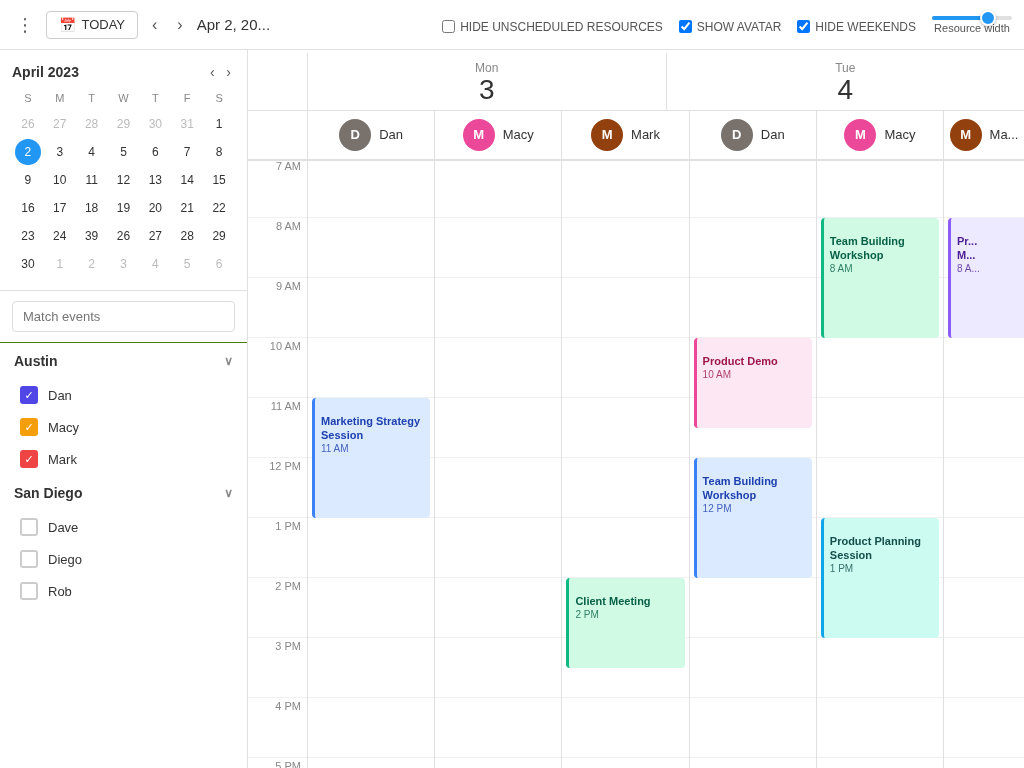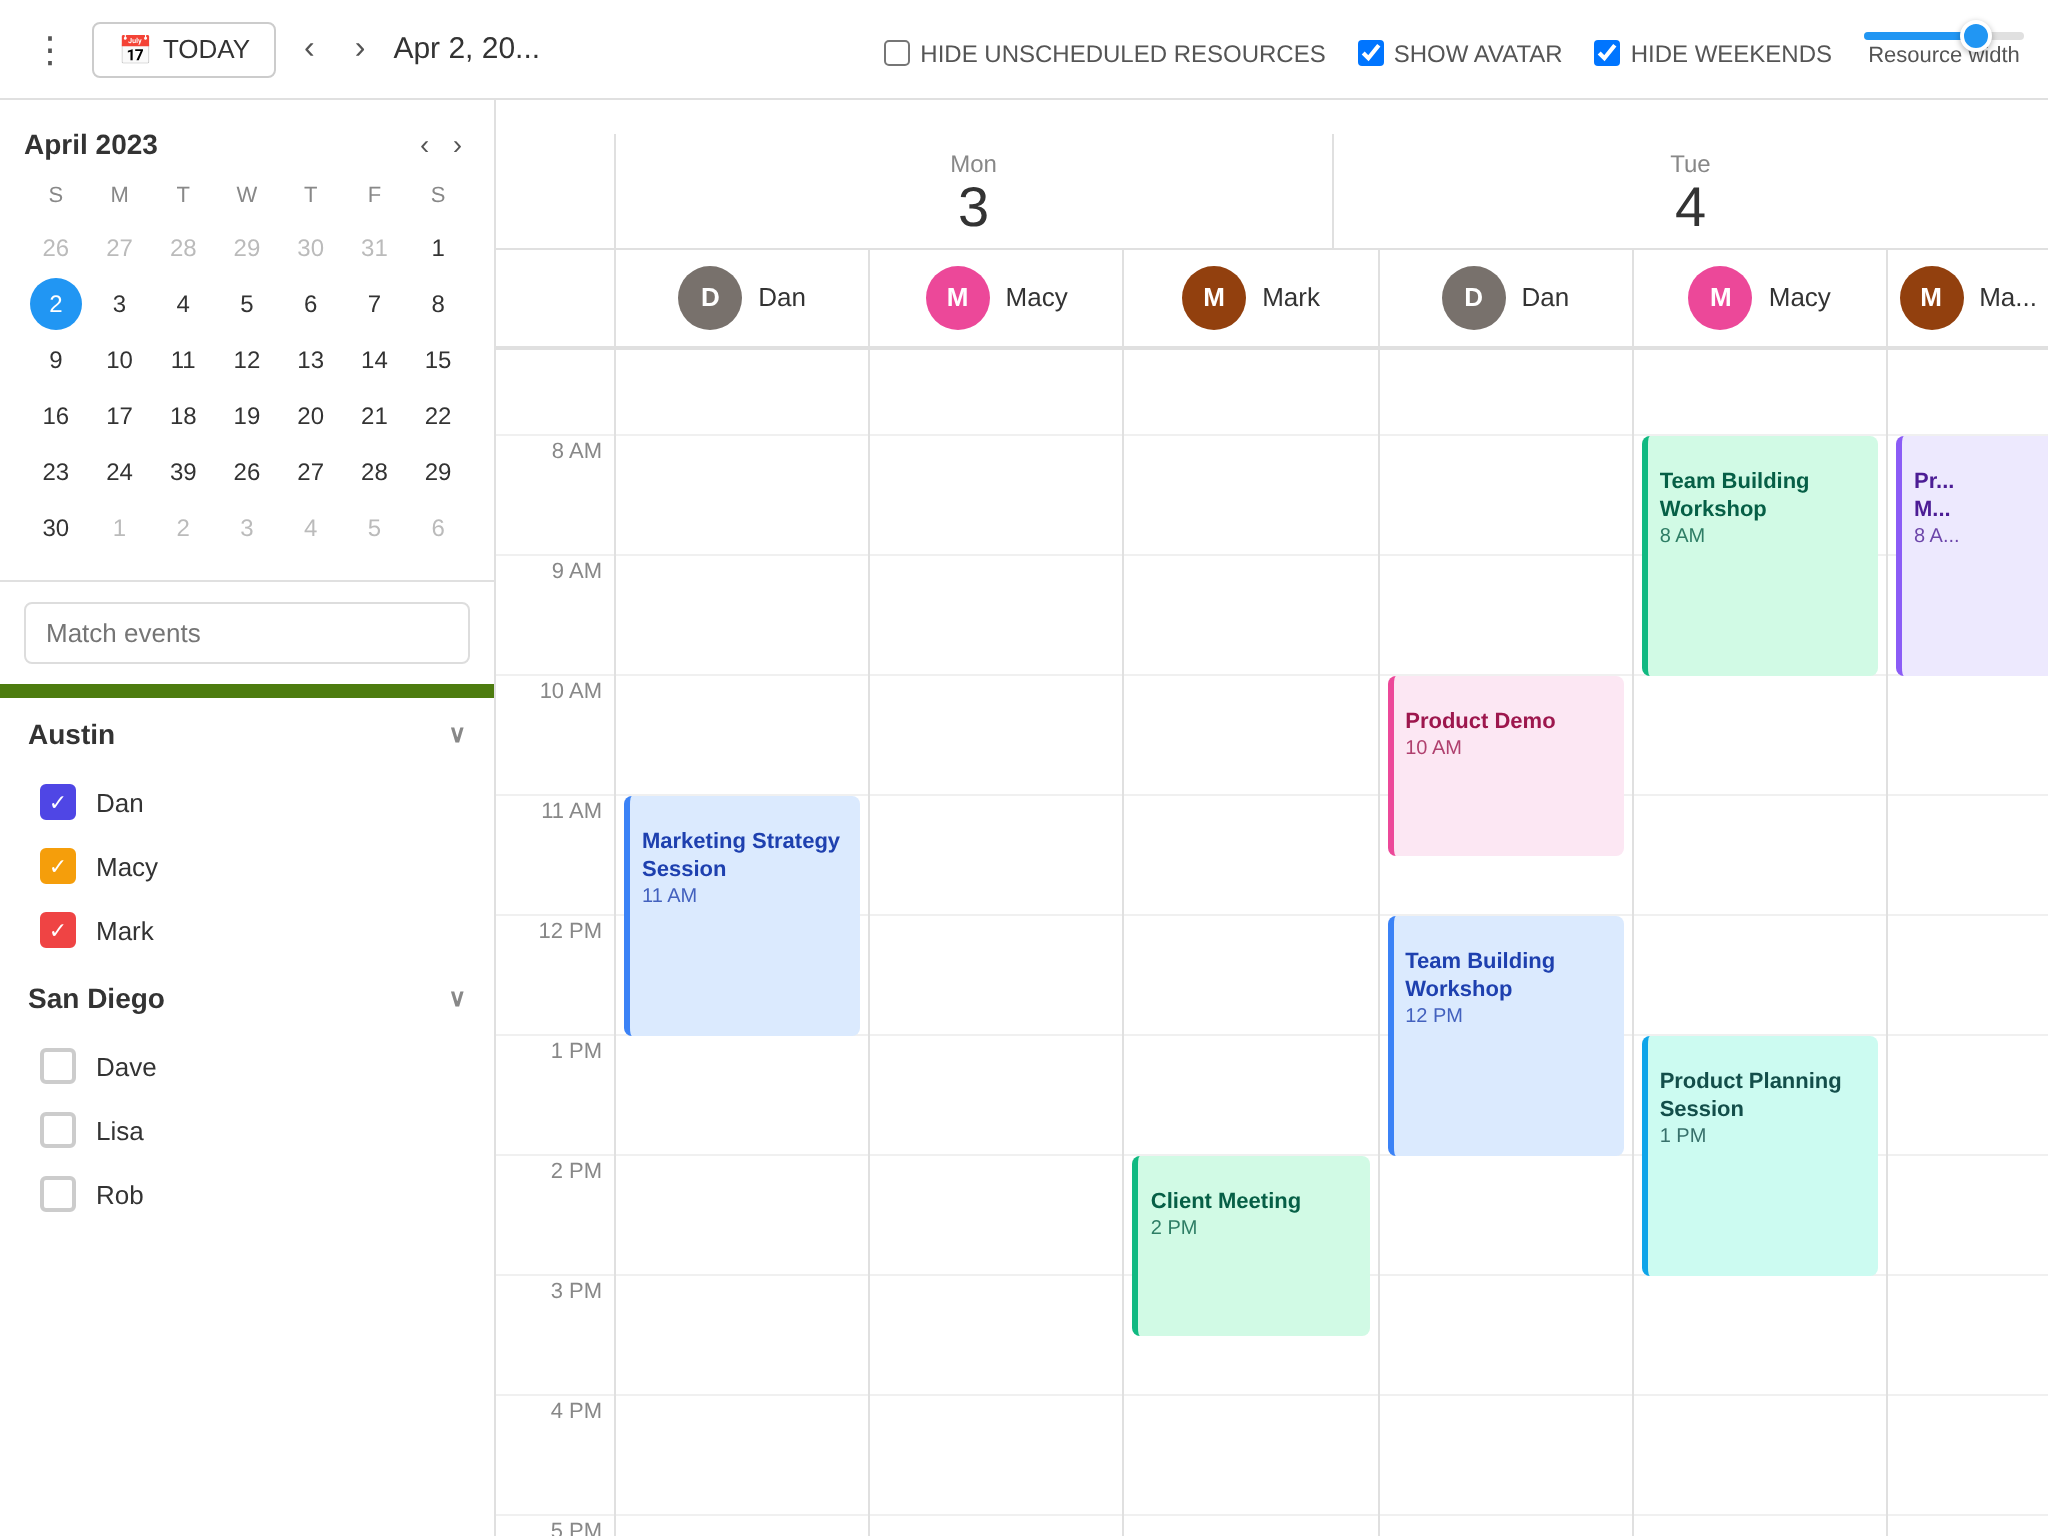--- a/index.html
+++ b/index.html
@@ -95,21 +95,21 @@
       text-align: center; padding: 3px 0; font-size: 12px; color: #333; cursor: pointer;
       border-radius: 50%; width: 26px; height: 26px; display: flex; align-items: center;
       justify-content: center; margin: 1px auto;
     }
     .mini-cal-day.other-month { color: #bbb; }
     .mini-cal-day.today { background: #2196f3; color: #fff; border-radius: 50%; }
 
     
     .search-box {
       padding: 10px 12px;
-      border-bottom: 7px solid #4d7c0f;
+      border-bottom: 1px solid #4d7c0f;
     }
     .search-input {
       width: 100%; padding: 7px 10px; border: 1px solid #ddd; border-radius: 4px;
       font-size: 13px; color: #333; outline: none;
     }
 
     
     .resource-group {
       padding: 0;
     }
@@ -133,21 +133,21 @@
     .calendar-area {
       flex: 1;
       overflow-x: auto;
       overflow-y: auto;
       position: relative;
     }
 
     
     .cal-header {
       position: sticky;
-      top: 17px;
+      top: 3px;
       z-index: 10;
       background: #fff;
       border-bottom: 1px solid #e0e0e0;
     }
     .cal-date-row {
       display: flex;
       border-bottom: 1px solid #e0e0e0;
     }
     .time-gutter-header {
       width: 60px;
@@ -372,21 +372,21 @@
           <div class="group-header">
             <span>San Diego</span>
             <span class="chevron">∨</span>
           </div>
           <div class="resource-item">
             <div class="resource-checkbox checked" style="background: transparent; border: 2px solid rgb(204, 204, 204);"></div>
             <span class="resource-name">Dave</span>
           </div>
           <div class="resource-item">
             <div class="resource-checkbox checked" style="background: transparent; border: 2px solid rgb(204, 204, 204);"></div>
-            <span class="resource-name">Lisa</span>
+            <span class="resource-name">Diego</span>
           </div>
           <div class="resource-item">
             <div class="resource-checkbox checked" style="background: transparent; border: 2px solid rgb(204, 204, 204);"></div>
             <span class="resource-name">Rob</span>
           </div>
         </div>
       </div>
   </div>
 
   <div class="calendar-area">

